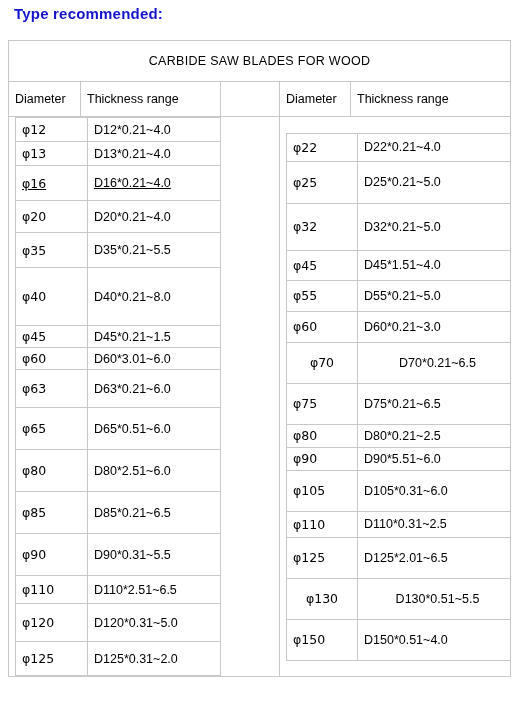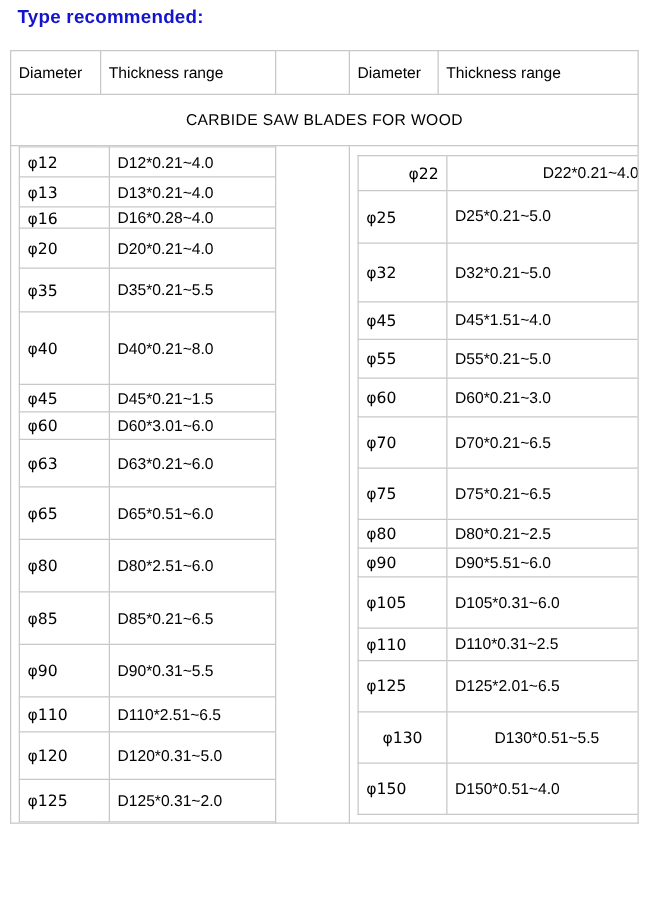--- a/index.html
+++ b/index.html
@@ -109,48 +109,48 @@
   <table class="spec-table">
     <colgroup>
       <col class="col-dia-l">
         <col class="col-thk-l">
         <col class="col-gap">
       <col class="col-dia-r">
         <col class="col-thk-r">
     </colgroup>
     <tbody>
       <tr>
+        <td class="title-cell" colspan="5">CARBIDE SAW BLADES FOR WOOD</td>
+      </tr>
+      <tr>
         <td class="hdr-cell">Diameter</td>
         <td class="hdr-cell">Thickness range</td>
         <td class="hdr-cell spacer-cell"></td>
         <td class="hdr-cell">Diameter</td>
         <td class="hdr-cell">Thickness range</td>
-      </tr>
-      <tr>
-        <td class="title-cell" colspan="5">CARBIDE SAW BLADES FOR WOOD</td>
       </tr>
       <tr>
         <td class="half-host" colspan="2">
           <table class="half">
             <colgroup>
                 <col class="col-dia-l">
                 <col class="col-thk-l">
               </colgroup>
             <tbody id="left-body">
                 <tr style="height: 24px;">
                   <td class="phi">φ12</td>
                   <td>D12*0.21~4.0</td>
                 </tr>
                 <tr style="height: 24px;">
                   <td class="phi">φ13</td>
                   <td>D13*0.21~4.0</td>
                 </tr>
-                <tr style="height: 17px;">
+                <tr style="height: 35px; text-decoration: underline;">
                   <td class="phi">φ16</td>
-                  <td>D16*0.28~4.0</td>
+                  <td>D16*0.21~4.0</td>
                 </tr>
                 <tr style="height: 32px;">
                   <td class="phi">φ20</td>
                   <td>D20*0.21~4.0</td>
                 </tr>
                 <tr style="height: 35px;">
                   <td class="phi">φ35</td>
                   <td>D35*0.21~5.5</td>
                 </tr>
                 <tr style="height: 58px;">
@@ -201,21 +201,21 @@
           </table>
         </td>
         <td class="spacer-cell"></td>
         <td class="half-host" colspan="2">
           <table class="half">
             <colgroup>
                 <col class="col-dia-r">
                 <col class="col-thk-r">
               </colgroup>
             <tbody id="right-body">
-                <tr style="height: 28px; text-align: right;">
+                <tr style="height: 28px;">
                   <td class="phi">φ22</td>
                   <td>D22*0.21~4.0</td>
                 </tr>
                 <tr style="height: 42px;">
                   <td class="phi">φ25</td>
                   <td>D25*0.21~5.0</td>
                 </tr>
                 <tr style="height: 47px;">
                   <td class="phi">φ32</td>
                   <td>D32*0.21~5.0</td>
@@ -225,21 +225,21 @@
                   <td>D45*1.51~4.0</td>
                 </tr>
                 <tr style="height: 31px; margin-top: 46px;">
                   <td class="phi">φ55</td>
                   <td>D55*0.21~5.0</td>
                 </tr>
                 <tr style="height: 31px;">
                   <td class="phi">φ60</td>
                   <td>D60*0.21~3.0</td>
                 </tr>
-                <tr style="height: 41px;">
+                <tr style="height: 41px; text-align: center;">
                   <td class="phi">φ70</td>
                   <td>D70*0.21~6.5</td>
                 </tr>
                 <tr style="height: 41px; padding-left: 40px;">
                   <td class="phi">φ75</td>
                   <td>D75*0.21~6.5</td>
                 </tr>
                 <tr style="height: 23px;">
                   <td class="phi">φ80</td>
                   <td>D80*0.21~2.5</td>

